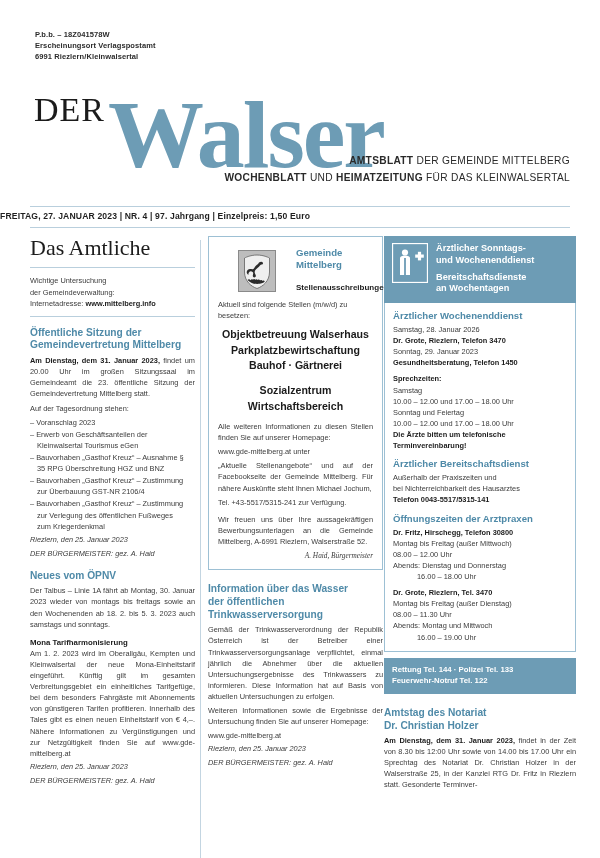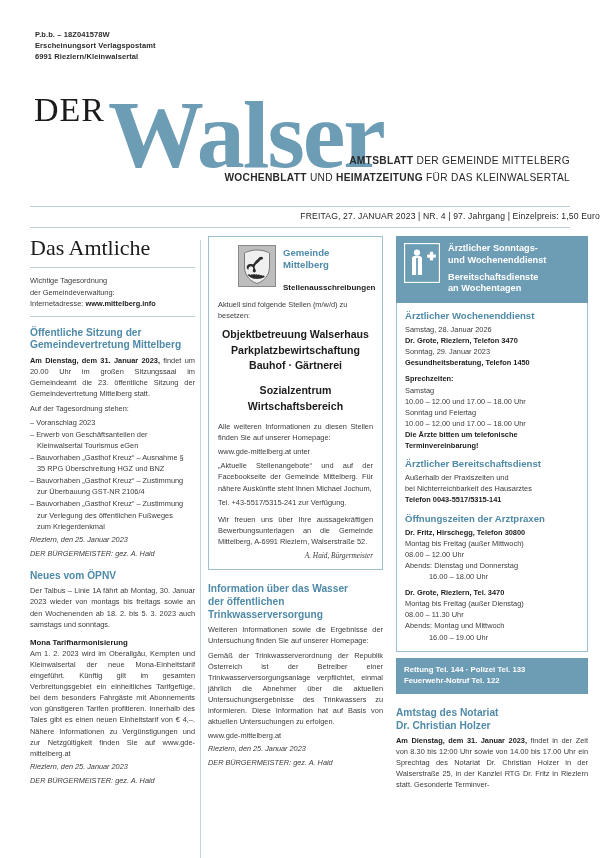--- a/index.html
+++ b/index.html
@@ -40,33 +40,33 @@
   .sub1 { top: 155px; }
   .sub2 { top: 172px; }
   .sub1 b, .sub2 b { font-weight: 700; }
 
   .rule-top {
     position: absolute; left: 30px; right: 30px; top: 206px;
     border-top: 1px solid #b9cfdd;
   }
   .dateline {
     position: absolute; left: 0; right: 0; top: 211px;
-    text-align: right; font-size: 8.6px; font-weight: 400;
+    text-align: left; font-size: 8.6px; font-weight: 700;
     color: #1f1f1f; letter-spacing: .15px;
   }
   .rule-bot {
     position: absolute; left: 30px; right: 30px; top: 227px;
     border-top: 1px solid #b9cfdd;
   }
 
   
   .col { position: absolute; top: 236px; }
   .col-left  { left: 30px;  width: 165px; }
   .col-mid   { left: 208px; width: 175px; }
-  .col-right { left: 396px; width: 192px; }
+  .col-right { left: 384px; width: 192px; }
 
   .vrule {
     position: absolute; top: 240px; height: 618px;
     border-left: 1px solid #c3d5e1;
   }
   .vrule-a { left: 200px; }
 
   
   .amtliche {
     font-family: "Liberation Serif", serif;
@@ -94,21 +94,21 @@
   p.sig {
     font-size: 7.3px; line-height: 1.5; color: #3b3b3b;
     font-style: italic; margin-top: 3px;
   }
   h4.sub { font-size: 7.8px; font-weight: 700; color: #1c1c1c; margin: 8px 0 1px 0; }
 
   
   .boxed {
     border: 1px solid #9dc0d4; padding: 8px 9px 9px 9px;
   }
-  .crest-row { display: flex; align-items: flex-start; gap: 7px; padding-left: 20px; }
+  .crest-row { display: flex; align-items: flex-end; gap: 20px; padding-left: 20px; }
   .crest { width: 38px; height: 42px; flex: 0 0 38px; }
   .crest-txt { padding-top: 2px; }
   .gm-title { color: #4f8aa8; font-size: 9.6px; font-weight: 700; line-height: 1.2; }
   .gm-sub { font-size: 8px; font-weight: 700; color: #1c1c1c; margin-top: 13px; }
   .jobs { text-align: center; margin: 6px 0 7px 0; }
   .jobs div {
     font-size: 10.6px; font-weight: 700; color: #1b1b1b;
     line-height: 1.45;
   }
   .jobs div.sz { margin-top: 10px; }
@@ -169,21 +169,21 @@
   <div class="rule-bot"></div>
 
   <div class="vrule vrule-a"></div>
 
   <div class="col col-left">
 
     <div class="amtliche">Das Amtliche</div>
     <div class="hr-blue"></div>
 
     <div class="intro">
-      <div>Wichtige Tagesordnung</div>
+      <div>Wichtige Untersuchung</div>
       <div>der Gemeindeverwaltung:</div>
       <div><span>Internetadresse: </span><b>www.mittelberg.info</b></div>
     </div>
     <div class="hr-blue"></div>
 
     <h3 class="blue">
       <span>Öffentliche Sitzung der</span><br>
       <span>Gemeindevertretung Mittelberg</span>
     </h3>
     <p class="body"><b>Am Dienstag, dem 31. Januar 2023,</b><span> findet um 20.00 Uhr im großen Sitzungssaal im Gemeindeamt die 23. öffentliche Sitzung der Gemeindevertretung Mittelberg statt.</span></p>
@@ -240,22 +240,22 @@
       <p class="body mono-left">Tel. +43-5517/5315-241 zur Verfügung.</p>
       <p class="body" style="margin-top:6px;">Wir freuen uns über Ihre aussagekräftigen Bewerbungsunterlagen an die Gemeinde Mittelberg, A-6991 Riezlern, Walserstraße 52.</p>
       <p class="right-it">A. Haid, Bürgermeister</p>
     </div>
 
     <h3 class="blue" style="margin-top:13px;">
       <span>Information über das Wasser</span><br>
       <span>der öffentlichen</span><br>
       <span>Trinkwasserversorgung</span>
     </h3>
+    <p class="body">Gemäß der Trinkwasserverordnung der Republik Österreich ist der Betreiber einer Trinkwasserversorgungsanlage verpflichtet, einmal jährlich die Abnehmer über die aktuellen Untersuchungsergebnisse des Trinkwassers zu informieren. Diese Information hat auf Basis von aktuellen Untersuchungen zu erfolgen.</p>
     <p class="body">Weiteren Informationen sowie die Ergebnisse der Untersuchung finden Sie auf unserer Homepage:</p>
-    <p class="body">Gemäß der Trinkwasserverordnung der Republik Österreich ist der Betreiber einer Trinkwasserversorgungsanlage verpflichtet, einmal jährlich die Abnehmer über die aktuellen Untersuchungsergebnisse des Trinkwassers zu informieren. Diese Information hat auf Basis von aktuellen Untersuchungen zu erfolgen.</p>
     <p class="body mono-left">www.gde-mittelberg.at</p>
     <p class="sig">Riezlern, den 25. Januar 2023</p>
     <p class="sig">DER BÜRGERMEISTER: gez. A. Haid</p>
   </div>
 
   <div class="col col-right">
 
     <div class="blue-head">
       <div class="med-icon">
         <svg viewBox="0 0 36 40" width="36" height="40" aria-hidden="true">

